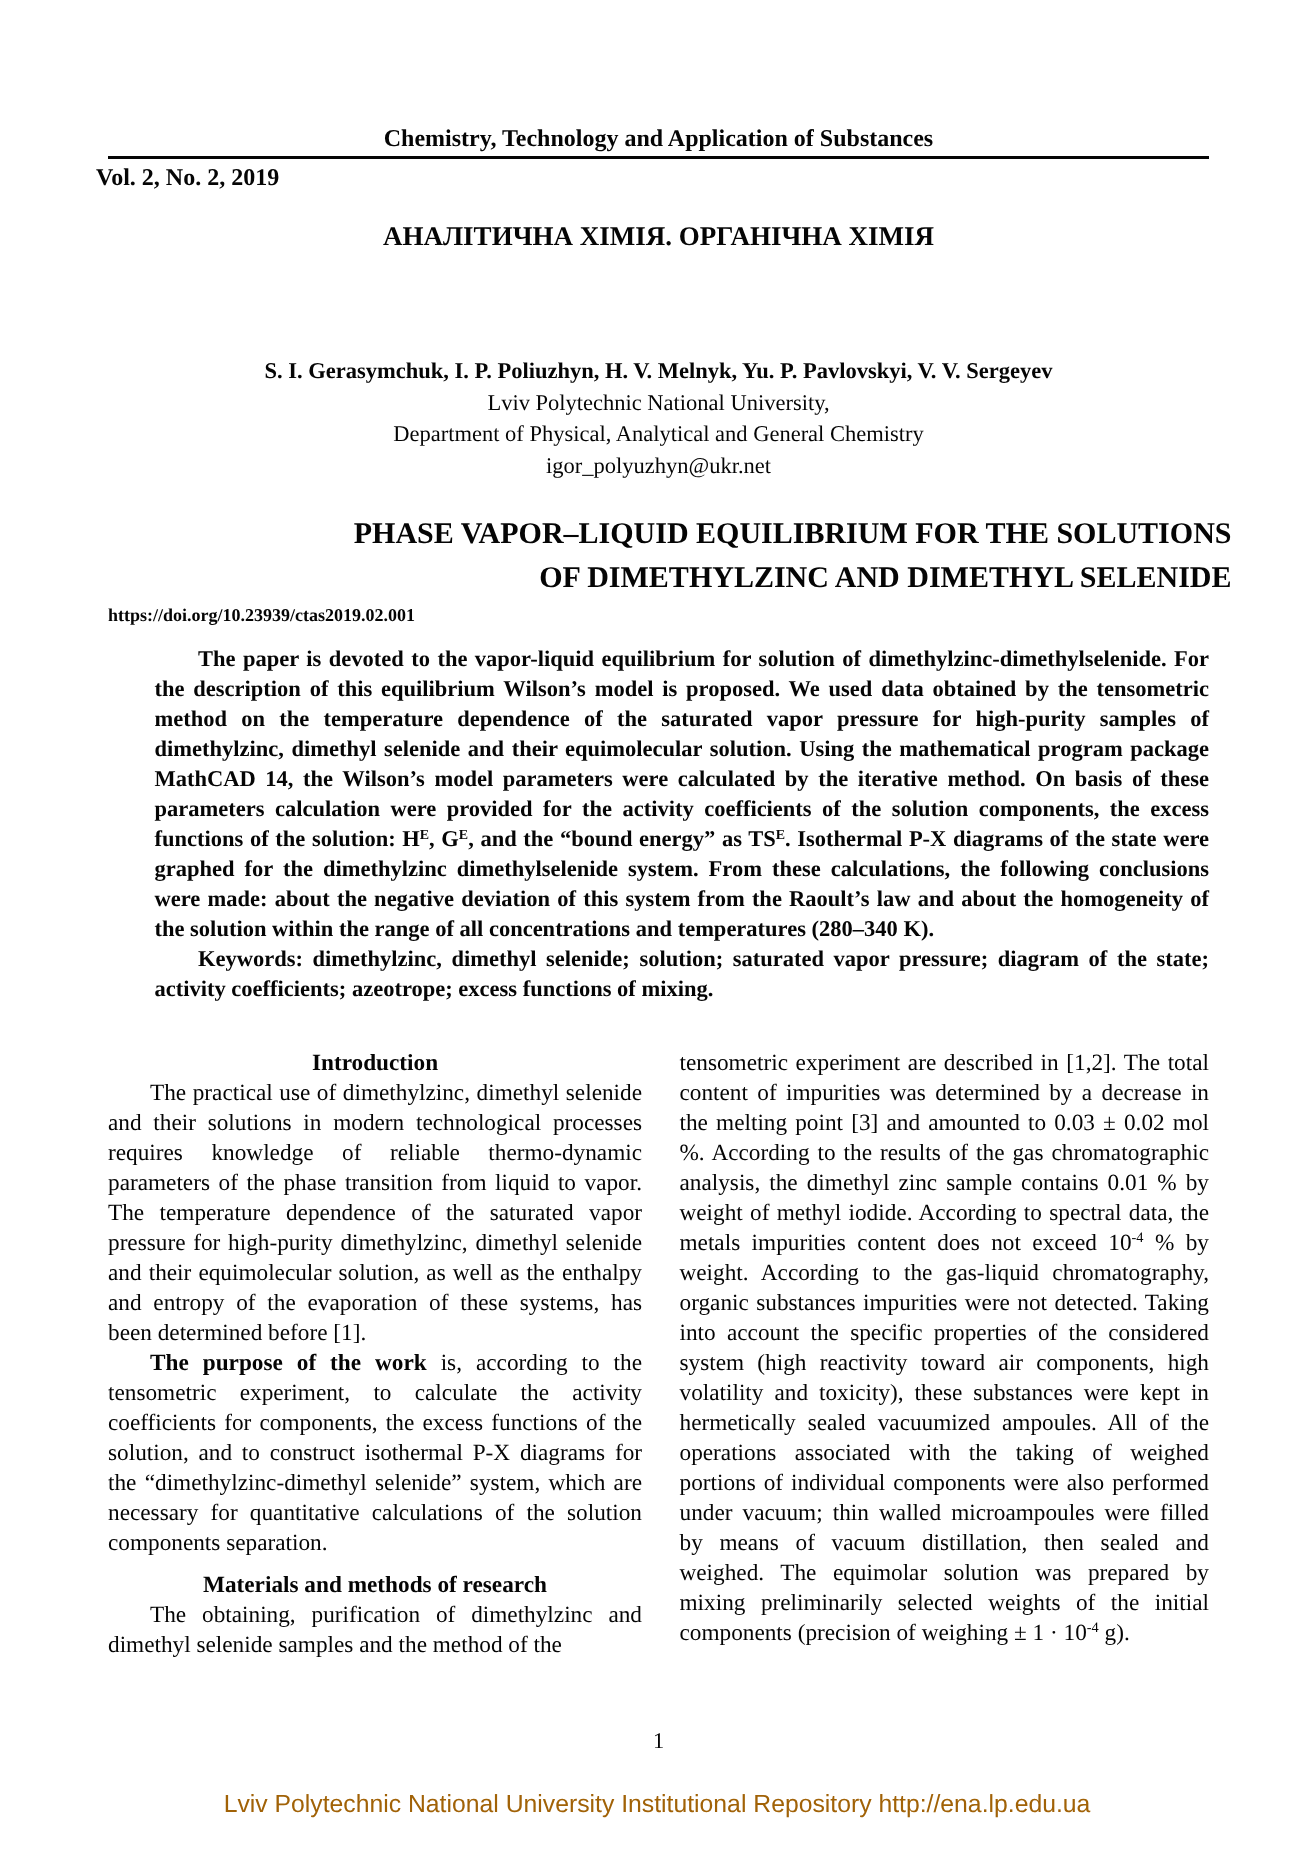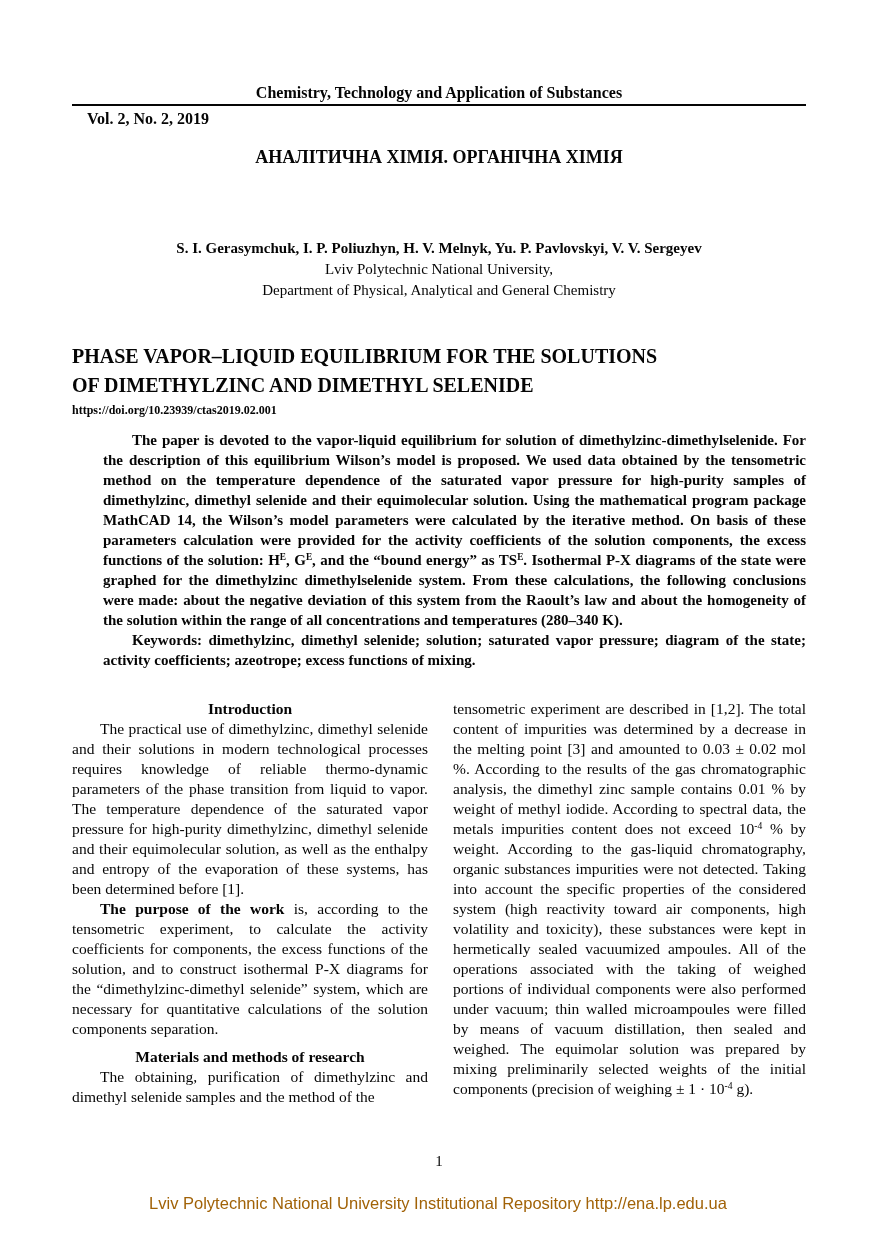--- a/index.html
+++ b/index.html
@@ -8,28 +8,28 @@
     width:876px;height:1240px;
     background:#ffffff;
     font-family:"Liberation Serif", serif;
     color:#050505;
     overflow:hidden;
   }
   .abs{position:absolute;}
 
   .journal-header{top:84px;left:72px;width:734px;font-size:16px;font-weight:bold;text-align:center;}
   .header-rule{top:104px;left:72px;width:734px;height:2px;background:#050505;}
-  .vol-line{top:110px;left:87px;width:400px;font-size:16px;font-weight:bold;}
+  .vol-line{top:110px;left:64px;width:400px;font-size:16px;font-weight:bold;}
 
   .section-title{top:142px;left:72px;width:734px;font-size:18px;font-weight:bold;text-align:center;line-height:30px;}
 
   .authors-block{top:238px;left:72px;width:734px;text-align:center;font-size:15px;line-height:21px;}
   .authors-block .names{font-weight:bold;}
 
-  .article-title{top:342px;left:72px;width:734px;font-size:20px;font-weight:bold;text-align:left;line-height:29px;}
+  .article-title{top:342px;left:87px;width:734px;font-size:20px;font-weight:bold;text-align:right;line-height:29px;}
 
   .doi-line{top:403px;left:72px;width:734px;font-size:12px;font-weight:bold;}
 
   .abstract-block{top:430px;left:103px;width:703px;font-size:15px;font-weight:bold;line-height:20px;text-align:justify;}
   .abstract-block p{margin:0;text-indent:29px;}
 
   .columns{top:699px;left:72px;width:734px;display:flex;}
   .col{font-size:15.5px;line-height:20px;text-align:justify;}
   .col-left{width:356px;margin-right:25px;}
   .col-right{width:353px;}
@@ -57,20 +57,21 @@
   <div class="abs vol-line">Vol. 2, No. 2, 2019</div>
 
   <div class="abs section-title">
     <div>АНАЛІТИЧНА ХІМІЯ. ОРГАНІЧНА ХІМІЯ</div>
   </div>
 
   <div class="abs authors-block">
     <div class="names">S. I. Gerasymchuk, I. P. Poliuzhyn, H. V. Melnyk, Yu. P. Pavlovskyi, V. V. Sergeyev</div>
     <div>Lviv Polytechnic National University,</div>
     <div>Department of Physical, Analytical and General Chemistry</div>
+    <div>igor_polyuzhyn@ukr.net</div>
   </div>
 
   <div class="abs article-title">
     <div>PHASE VAPOR–LIQUID EQUILIBRIUM FOR THE SOLUTIONS</div>
     <div>OF DIMETHYLZINC AND DIMETHYL SELENIDE</div>
   </div>
 
   <div class="abs doi-line">https://doi.org/10.23939/ctas2019.02.001</div>
 
   <div class="abs abstract-block">

